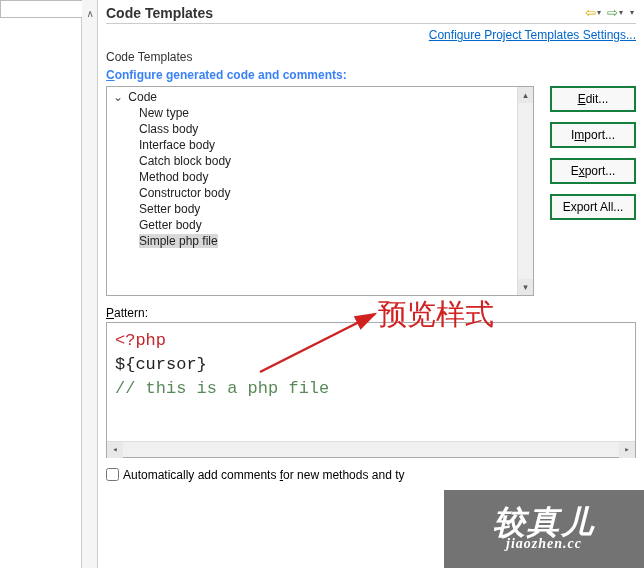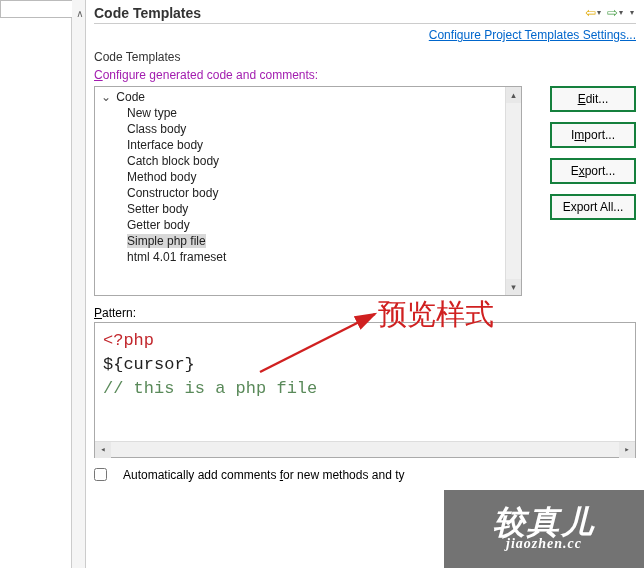--- a/index.html
+++ b/index.html
@@ -12,44 +12,44 @@
 .main { flex: 1; padding: 4px 8px 8px 8px; display: flex; flex-direction: column; }
 .header { display: flex; justify-content: space-between; align-items: center; margin-bottom: 4px; border-bottom: 1px solid #ccc; padding-bottom: 2px; }
 .header-title { font-size: 14px; font-weight: bold; color: #333; }
 .nav-arrows { display: flex; gap: 2px; }
 .nav-btn { display: inline-flex; align-items: center; padding: 1px 2px; cursor: pointer; }
 .nav-arrow-left { color: #e0a800; font-size: 13px; }
 .nav-arrow-right { color: #4a9e4a; font-size: 13px; }
 .nav-menu { color: #555; font-size: 8px; margin-left: 1px; }
 .link-row { text-align: right; margin-bottom: 8px; }
 .link-row a { color: #0066cc; text-decoration: underline; font-size: 12px; cursor: pointer; }
-.sub-label { color: #a21caf; margin-bottom: 4px; display: block; }
+.sub-label { color: #3b82f6; margin-bottom: 4px; display: block; font-weight: bold; }
 .section-title { color: #333; margin-bottom: 4px; font-size: 12px; }
 .underline { text-decoration: underline; }
-.tree-buttons-row { display: flex; gap: 28px; }
+.tree-buttons-row { display: flex; gap: 16px; }
 .tree-box { border: 1px solid #aaa; width: 428px; height: 210px; overflow: hidden; position: relative; background: #fff; }
 .tree-scroll { position: absolute; right: 0; top: 0; width: 16px; height: 100%; background: #f0f0f0; border-left: 1px solid #ddd; }
 .tree-scroll-btn { width: 100%; height: 16px; background: #e8e8e8; display: flex; align-items: center; justify-content: center; font-size: 9px; color: #555; cursor: pointer; }
 .tree-scroll-bottom { position: absolute; bottom: 0; }
 .tree-content { padding: 2px 4px; }
 .tree-item { padding: 1px 0; font-size: 12px; color: #222; cursor: pointer; white-space: nowrap; }
 .tree-root { font-size: 12px; }
 .tree-chev { display: inline-block; width: 14px; text-align: center; font-size: 12px; color: #555; font-family: sans-serif; transform: rotate(0deg); }
 .tree-children { margin-left: 28px; }
 .tree-selected { background: #d8d8d8; display: inline; }
 .buttons-col { display: flex; flex-direction: column; gap: 10px; width: 86px; }
 .btn { border: 2px solid #15803d; background: #f8f8f8; padding: 4px 2px; font-size: 12px; cursor: pointer; text-align: center; }
 .pattern-label { margin-top: 10px; font-size: 12px; }
 .pattern-box { border: 1px solid #aaa; height: 136px; margin-top: 2px; background: #fff; padding: 6px 8px; font-family: "Consolas","Courier New",monospace; font-size: 17px; line-height: 1.4; position: relative; }
 .code-red { color: #c2272d; }
 .code-green { color: #5a8a5a; }
 .code-black { color: #222; }
 .pattern-hscroll { position: absolute; bottom: 0; left: 0; right: 0; height: 16px; background: #f0f0f0; border-top: 1px solid #ddd; }
 .hscroll-btn { position: absolute; width: 16px; height: 16px; background: #e8e8e8; display: flex; align-items: center; justify-content: center; font-size: 9px; color: #555; }
-.checkbox-row { display: flex; align-items: flex-start; margin-top: 10px; gap: 16px; }
+.checkbox-row { display: flex; align-items: flex-start; margin-top: 10px; gap: 4px; }
 .checkbox-row input { width: 13px; height: 13px; }
 .annotation-text { position: absolute; color: #d02020; font-family: "SimSun","STSong",serif; font-size: 29px; left: 378px; top: 295px; pointer-events: none; }
 .annotation-arrow { position: absolute; left: 250px; top: 302px; width: 140px; height: 80px; pointer-events: none; }
 .watermark { position: absolute; right: 0; bottom: 0; width: 200px; height: 78px; background: #737373; color: #fff; display: flex; flex-direction: column; align-items: center; justify-content: center; font-weight: bold; font-style: italic; }
 .wm-main { font-size: 32px; letter-spacing: 2px; line-height: 1; }
 .wm-sub { font-size: 14px; font-style: italic; letter-spacing: 1px; margin-top: -2px; font-style: italic; font-family: serif; }
 </style>
 </head>
 <body>
 
@@ -93,21 +93,20 @@
           <div class="tree-children" id="tree-children">
               <div class="tree-item">New type</div>
               <div class="tree-item">Class body</div>
               <div class="tree-item">Interface body</div>
               <div class="tree-item">Catch block body</div>
               <div class="tree-item">Method body</div>
               <div class="tree-item">Constructor body</div>
               <div class="tree-item">Setter body</div>
               <div class="tree-item">Getter body</div>
               <div class="tree-item"><span class="tree-selected">Simple php file</span></div>
-              <div class="tree-item">html 4.01 frameset</div>
             </div>
         </div>
         <div class="tree-scroll">
           <div class="tree-scroll-btn">▴</div>
           <div class="tree-scroll-btn tree-scroll-bottom">▾</div>
         </div>
       </div>
       <div class="buttons-col">
         <button class="btn"><span class="underline">E</span>dit...</button>
         <button class="btn">I<span class="underline">m</span>port...</button>

